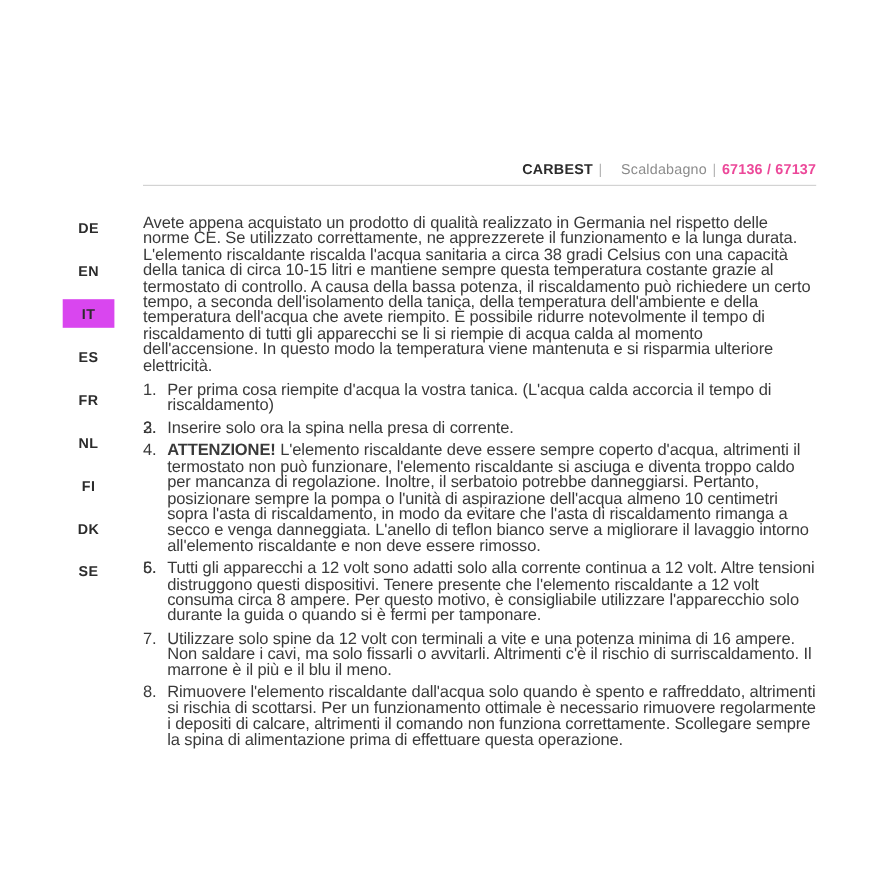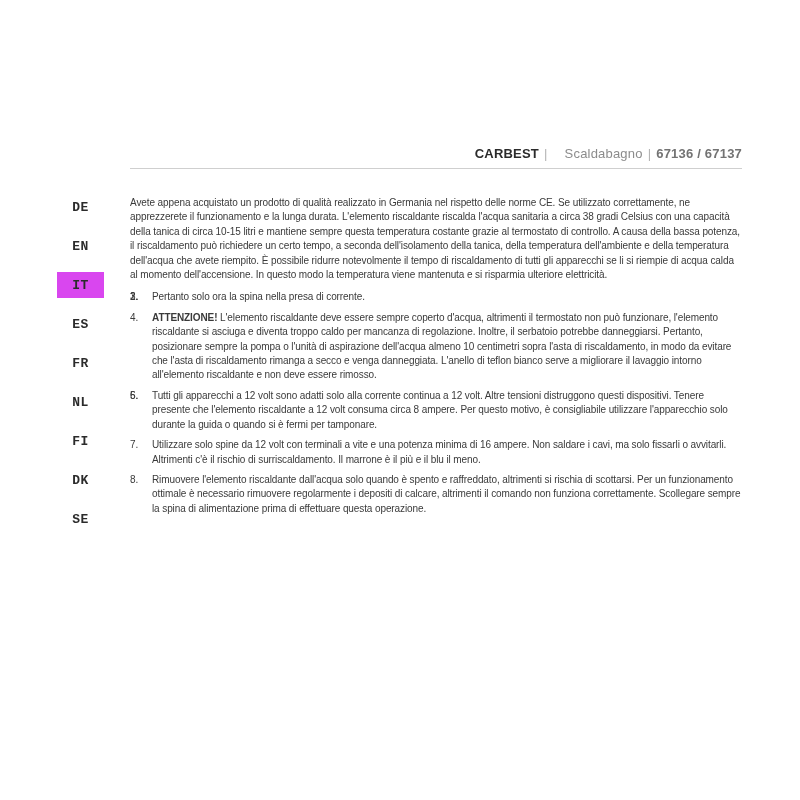--- a/index.html
+++ b/index.html
@@ -13,42 +13,42 @@
 
   
   .doc-header {
     position:absolute; top:146px; left:130px; right:58px;
     text-align:right; font-size:13px; color:#2d2d2d;
     letter-spacing:0.2px; white-space:nowrap;
   }
   .doc-header .brand  { font-weight:bold; color:#2b2b2b;margin-left:24px; }
   .doc-header .sep    { color:#b3b3b3; font-weight:normal; padding:0 5px; }
   .doc-header .product{ color:#8c8c8c; font-weight:normal;margin-left:12px; }
-  .doc-header .model  { font-weight:bold; color:#737373; }
+  .doc-header .model  { font-weight:bold; color:#ec4899; }
 
   .rule {
     position:absolute; top:168px; left:130px; right:58px;
     border-top:1px solid #cfcfcf; height:0;
   }
 
   
   .lang-col {
     position:absolute; left:57px; top:194px; width:47px;
-    display:flex; flex-direction:column; gap:13px;font-family:Liberation Mono, monospace;
+    display:flex; flex-direction:column; gap:13px;
   }
   .lang-item {
     height:26px; display:flex; align-items:center; justify-content:center;
     font-size:13px; font-weight:bold; color:#2b2b2b; letter-spacing:0.4px;
   }
   .lang-item.active { background:#d946ef; }
 
   
   .content {
     position:absolute; left:130px; top:196px; width:613px;
-    font-size:10px; line-height:14.4px; color:#3a3a3a;
+    font-size:15px; line-height:14.4px; color:#3a3a3a;
     letter-spacing:-0.1px; text-align:left;
   }
   .intro { margin:0 0 8px 0; }
 
   .steps { list-style:none; margin:0; padding:0; }
   .step { position:relative; padding-left:22px; margin-bottom:6px; }
   .step-num { position:absolute; left:0; top:0; }
   .step-bold { font-weight:bold; }
   .step-bold:empty { display:none; }
 </style>
@@ -75,29 +75,30 @@
     <div class="lang-item">SE</div>
   </div>
 
   <div class="content">
     <p class="intro">Avete appena acquistato un prodotto di qualità realizzato in Germania nel rispetto delle norme CE. Se utilizzato correttamente, ne apprezzerete il funzionamento e la lunga durata. L'elemento riscaldante riscalda l'acqua sanitaria a circa 38 gradi Celsius con una capacità della tanica di circa 10-15 litri e mantiene sempre questa temperatura costante grazie al termostato di controllo. A causa della bassa potenza, il riscaldamento può richiedere un certo tempo, a seconda dell'isolamento della tanica, della temperatura dell'ambiente e della temperatura dell'acqua che avete riempito. È possibile ridurre notevolmente il tempo di riscaldamento di tutti gli apparecchi se li si riempie di acqua calda al momento dell'accensione. In questo modo la temperatura viene mantenuta e si risparmia ulteriore elettricità.</p>
 
     <ol class="steps">
       <li class="step">
         <span class="step-num">1.</span>
         
+        <span class="step-text">Per prima cosa riempite d'acqua la vostra tanica. (L'acqua calda accorcia il tempo di riscaldamento)</span>
       </li>
       <li class="step">
         <span class="step-num">2.</span>
         
       </li>
       <li class="step">
         <span class="step-num">3.</span>
         
-        <span class="step-text">Pertanto solo ora la spina nella presa di corrente.</span>
+        <span class="step-text">Inserire solo ora la spina nella presa di corrente.</span>
       </li>
       <li class="step">
         <span class="step-num">4.</span>
         <span class="step-bold">ATTENZIONE!</span>
         <span class="step-text">L'elemento riscaldante deve essere sempre coperto d'acqua, altrimenti il termostato non può funzionare, l'elemento riscaldante si asciuga e diventa troppo caldo per mancanza di regolazione. Inoltre, il serbatoio potrebbe danneggiarsi. Pertanto, posizionare sempre la pompa o l'unità di aspirazione dell'acqua almeno 10 centimetri sopra l'asta di riscaldamento, in modo da evitare che l'asta di riscaldamento rimanga a secco e venga danneggiata. L'anello di teflon bianco serve a migliorare il lavaggio intorno all'elemento riscaldante e non deve essere rimosso.</span>
       </li>
       <li class="step">
         <span class="step-num">5.</span>
         
       </li>

